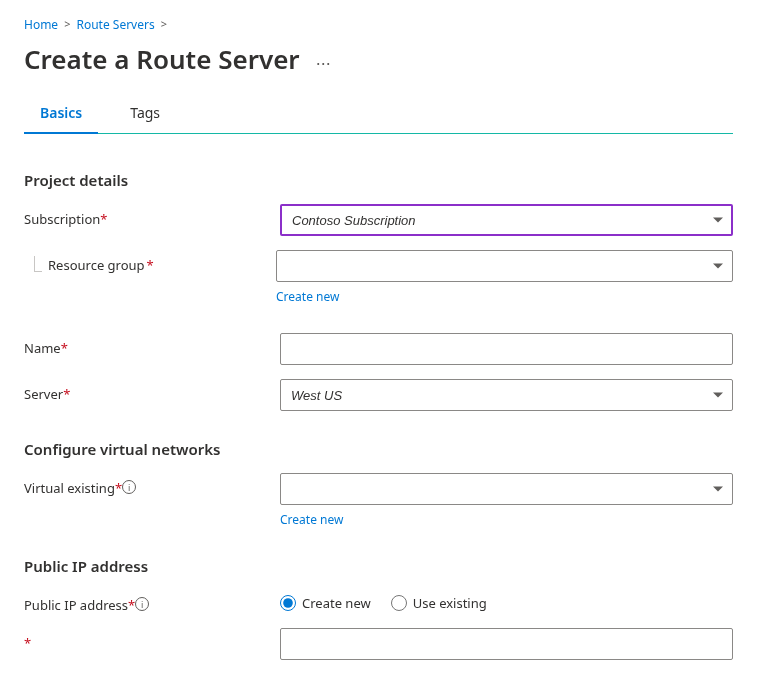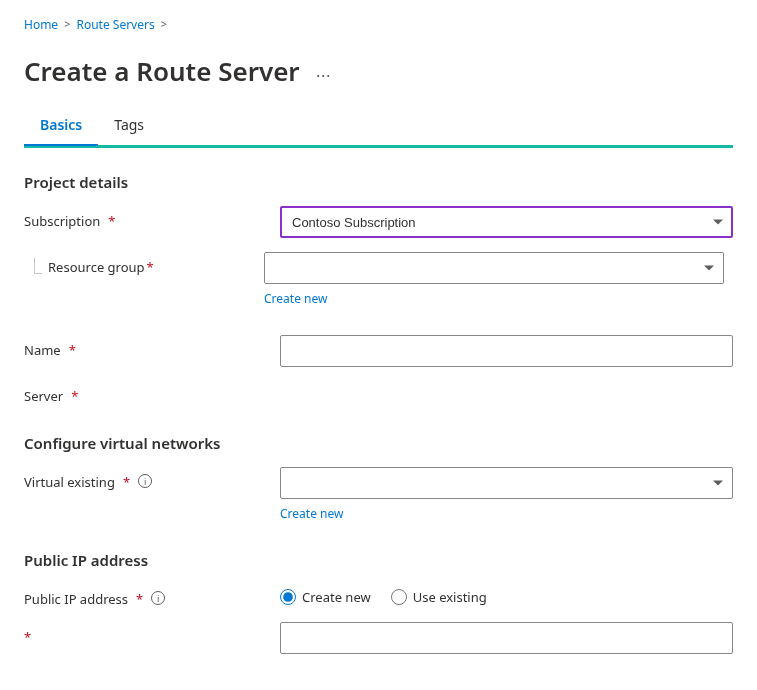--- a/index.html
+++ b/index.html
@@ -9,21 +9,21 @@
       color: #323130;
       background: #fff;
       padding: 16px 24px;
     }
     .breadcrumb {
       display: flex;
       align-items: flex-start;
       gap: 6px;
       font-size: 12px;
       color: #0078d4;
-      margin-bottom: 20px;
+      margin-bottom: 8px;
     }
     .breadcrumb span { color: #605e5c; font-size: 11px; }
     .breadcrumb a { color: #0078d4; text-decoration: none; }
     .page-title-row {
       display: flex;
       align-items: center;
       gap: 10px;
       margin-bottom: 16px;
     }
     .page-title {
@@ -35,23 +35,23 @@
       background: none;
       border: none;
       cursor: pointer;
       color: #605e5c;
       font-size: 18px;
       padding: 4px 6px;
       border-radius: 4px;
     }
     .tabs {
       display: flex;
-      gap: 0;
-      border-bottom: 3px solid #14b8a6;
-      margin-bottom: 24px;
+      gap: 16px;
+      border-bottom: 1px solid #14b8a6;
+      margin-bottom: 36px;
     }
     .tab {
       padding: 10px 16px;
       cursor: pointer;
       font-size: 14px;
       color: #323130;
       border-bottom: 2px solid transparent;
       margin-bottom: -1px;
       white-space: nowrap;
     }
@@ -77,21 +77,21 @@
       gap: 16px;
     }
     .form-label {
       width: 240px;
       min-width: 240px;
       font-size: 13px;
       color: #323130;
       padding-top: 6px;
       display: flex;
       align-items: flex-start;
-      gap: 8px;
+      gap: 0;
     }
     .required-star { color: #c50f1f; }
     .info-icon {
       display: inline-flex;
       align-items: center;
       justify-content: center;
       width: 14px;
       height: 14px;
       border-radius: 50%;
       border: 1px solid #605e5c;
@@ -108,20 +108,21 @@
       width: 100%;
       height: 32px;
       border: 1px solid #8a8886;
       border-radius: 2px;
       padding: 4px 10px;
       font-size: 13px;
       color: #323130;
       background: #fff;
       outline: none;
       appearance: none;
+      font-style: italic;
       -webkit-appearance: none;
     }
     .select-wrapper {
       position: relative;
     }
     .select-wrapper::after {
       content: '';
       position: absolute;
       right: 10px;
       top: 50%;
@@ -145,21 +146,21 @@
       margin-top: 6px;
       color: #0078d4;
       font-size: 12px;
       text-decoration: none;
       cursor: pointer;
     }
     .resource-group-row {
       display: flex;
       align-items: flex-start;
       margin-bottom: 14px;
-      gap: 0;
+      gap: 12px;
     }
     .rg-label-text {
       font-size: 13px;
       color: #323130;
       padding-top: 0;
       display: flex;
       align-items: center;
       gap: 2px;
     }
     
@@ -268,20 +269,25 @@
     <div class="form-control-wrapper">
       <input type="text" style="">
     </div>
   </div>
 
   <div class="form-row">
     <div class="form-label">
       <span>Server</span>
       <span class="required-star">*</span>
     </div>
+    <div class="form-control-wrapper">
+      <div class="select-wrapper">
+        <select><option value="West US">West US</option><option value="East US">East US</option><option value="West Europe">West Europe</option></select>
+      </div>
+    </div>
   </div>
 </div>
 
 <div class="form-section">
   <div class="section-title">Configure virtual networks</div>
 
   <div class="form-row">
     <div class="form-label">
       <span>Virtual existing</span>
       <span class="required-star">*</span>

